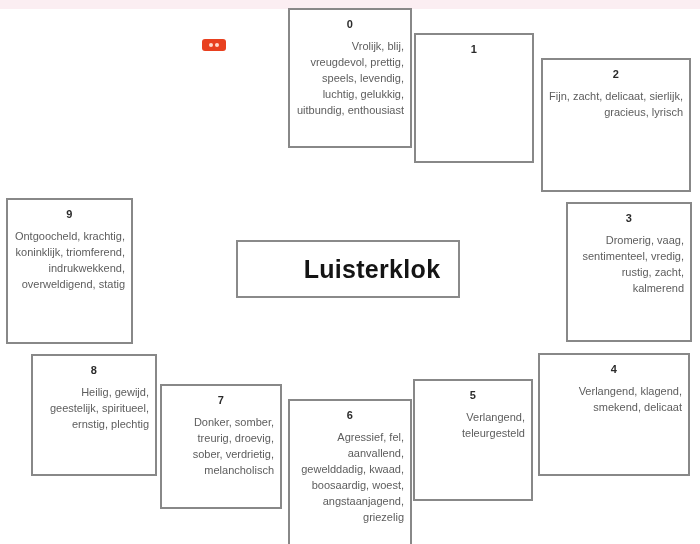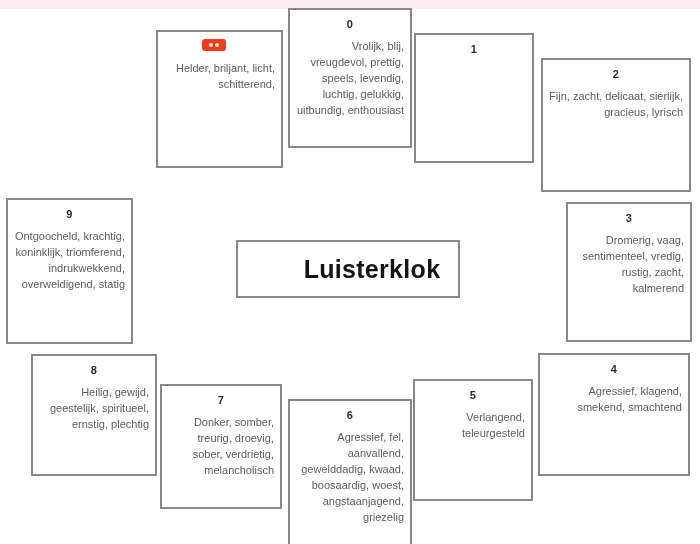--- a/index.html
+++ b/index.html
@@ -136,21 +136,21 @@
     <div class="box-words">Fijn, zacht, delicaat, sierlijk, gracieus, lyrisch</div>
   </div>
 
   <div class="box" id="box-3">
     <div class="box-number">3</div>
     <div class="box-words">Dromerig, vaag, sentimenteel, vredig, rustig, zacht, kalmerend</div>
   </div>
 
   <div class="box" id="box-4">
     <div class="box-number">4</div>
-    <div class="box-words">Agressief, klagend, smekend, smachtend</div>
+    <div class="box-words">Verlangend, klagend, smekend, delicaat</div>
   </div>
 
   <div class="box" id="box-5">
     <div class="box-number">5</div>
     <div class="box-words">Verlangend, teleurgesteld</div>
   </div>
 
   <div class="box" id="box-6">
     <div class="box-number">6</div>
     <div class="box-words">Agressief, fel, aanvallend, gewelddadig, kwaad, boosaardig, woest, angstaanjagend, griezelig</div>
@@ -165,24 +165,20 @@
     <div class="box-number">8</div>
     <div class="box-words">Heilig, gewijd, geestelijk, spiritueel, ernstig, plechtig</div>
   </div>
 
   <div class="box" id="box-9">
     <div class="box-number">9</div>
     <div class="box-words">Ontgoocheld, krachtig, koninklijk, triomferend, indrukwekkend, overweldigend, statig</div>
   </div>
 
 
-  <div class="box" id="box-11">
-    <div class="box-number">11</div>
-    <div class="box-words">Helder, briljant, licht, schitterend,</div>
-  </div>
 
   <div id="center-box">
     <div id="center-title">Luisterklok</div>
   </div>
 
   <div id="badge">
     <span class="dot"></span>
     <span class="dot"></span>
   </div>
 

